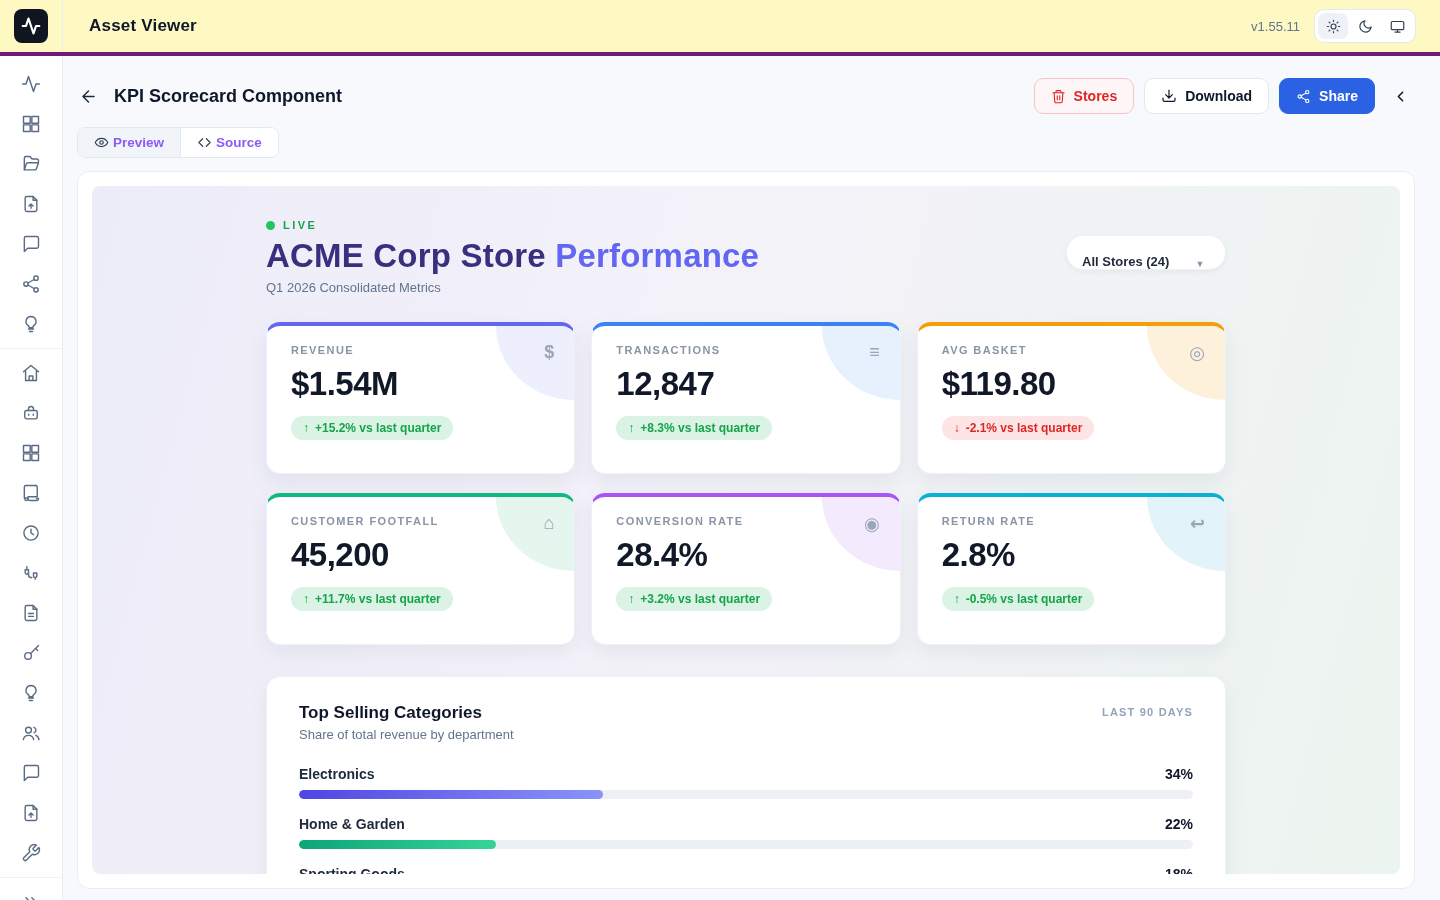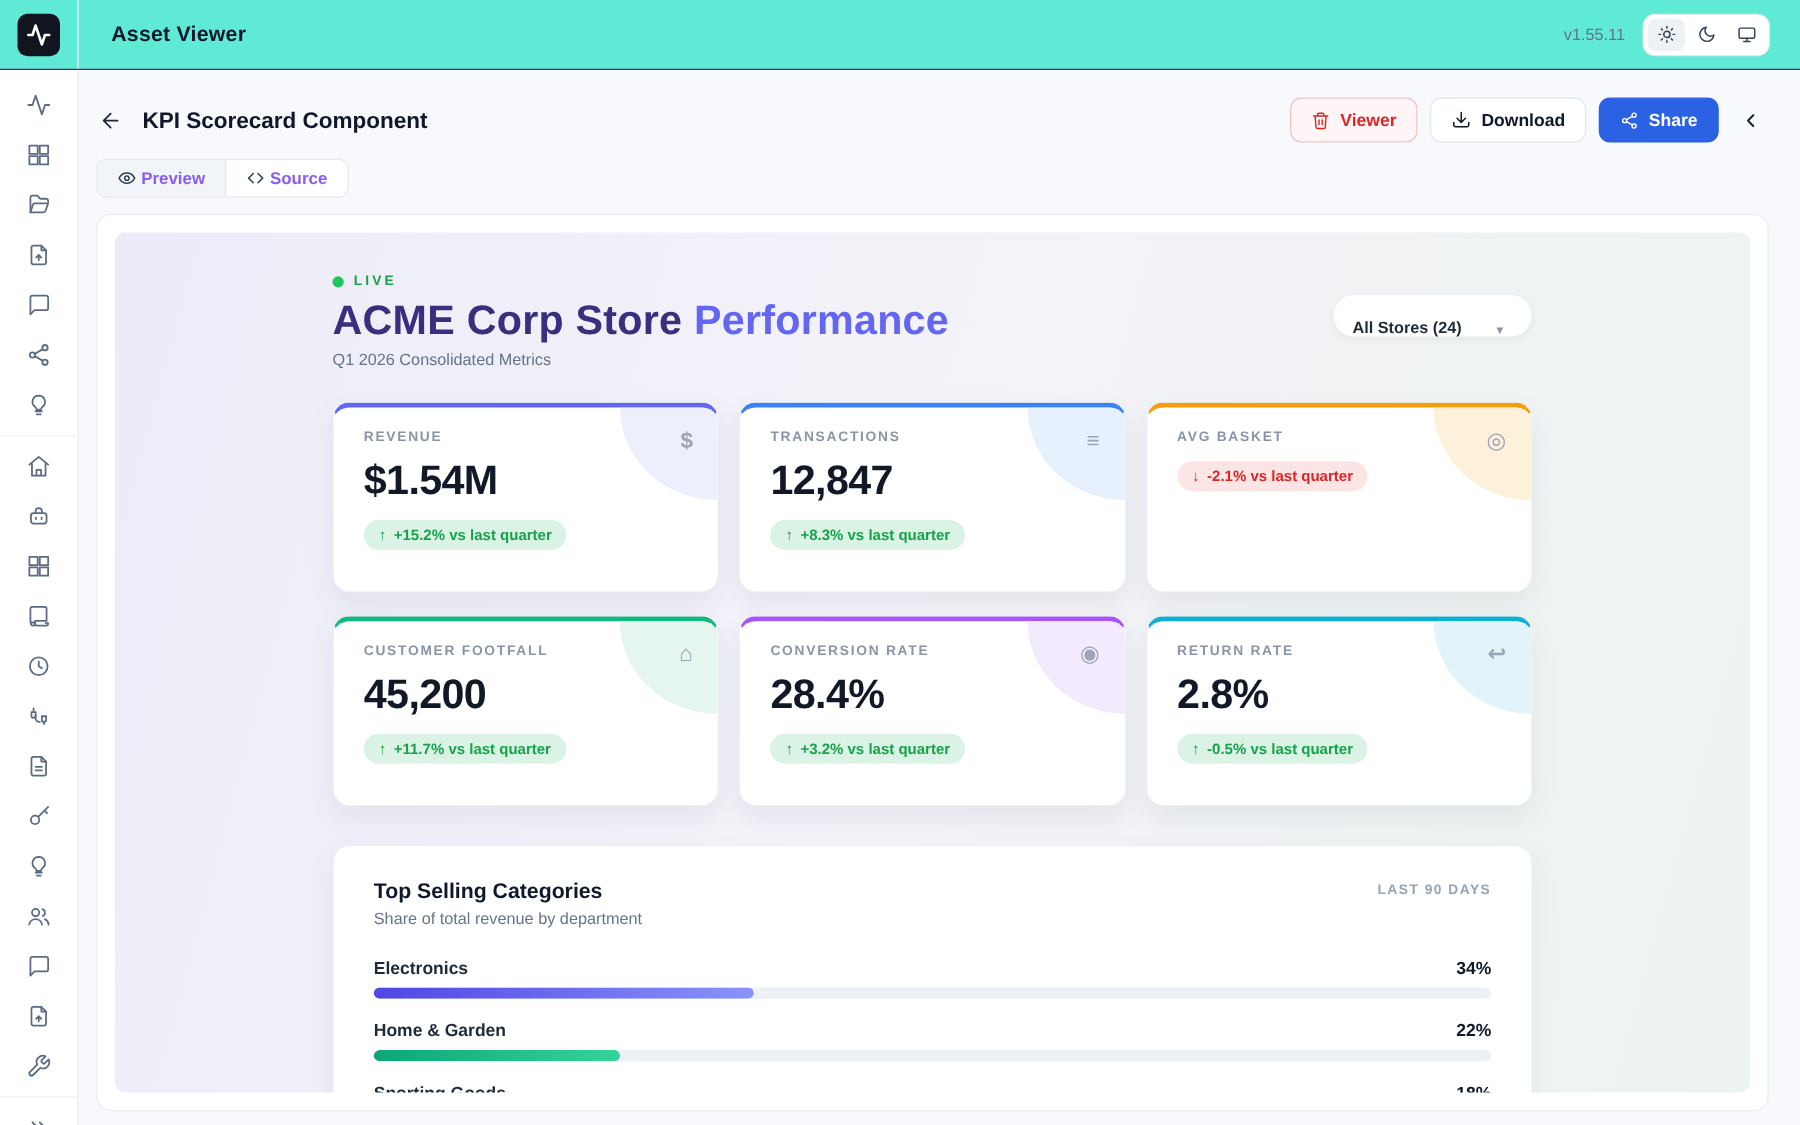--- a/index.html
+++ b/index.html
@@ -1,21 +1,21 @@
 <!DOCTYPE html>
 <html><head>
 <meta charset="utf-8">
 <style>
   * { margin:0; padding:0; box-sizing:border-box; }
   html,body { width:1440px; height:900px; overflow:hidden; }
   body { font-family:"Liberation Sans","DejaVu Sans",sans-serif; background:#f7f9fc; color:#0f172a; }
 
   
-  .topbar { position:fixed; top:0; left:0; right:0; height:56px; background:#5eead4;
-            border-bottom:1px solid #701a75; display:flex; align-items:stretch; z-index:10; }
+  .topbar { position:fixed; top:0; left:0; right:0; height:56px; background:#fef9c3;
+            border-bottom:4px solid #701a75; display:flex; align-items:stretch; z-index:10; }
   .logo-cell { width:63px; border-right:1px solid #e8edf3; display:flex; align-items:center; justify-content:center; }
   .logo { width:34px; height:34px; background:#10151f; border-radius:8px; display:flex; align-items:center; justify-content:center; color:#fff; }
   .topbar-main { flex:1; display:flex; align-items:center; padding:0 24px 0 26px; }
   .app-title { font-size:17px; font-weight:800; color:#0f172a; letter-spacing:.2px; }
   .topbar-right { margin-left:auto; display:flex; align-items:center; gap:14px; }
   .version { font-size:13px; color:#64748b; }
   .theme-toggle { display:flex; gap:2px; border:1px solid #e4e9f0; border-radius:10px; padding:3px; background:#fff; }
   .theme-btn { width:30px; height:26px; border:none; background:transparent; border-radius:7px; color:#334155;
                display:flex; align-items:center; justify-content:center; cursor:pointer; }
   .theme-btn.active { background:#eef2f6; }
@@ -324,21 +324,21 @@
         </span>
     </button>
     <h1 class="page-title">KPI Scorecard Component</h1>
     <div class="header-actions">
       <button class="btn btn-delete">
         <span style="display:flex">
             <svg width="15" height="15" viewBox="0 0 24 24" fill="none" stroke="currentColor" stroke-width="1.8" stroke-linecap="round" stroke-linejoin="round">
               <path d="M3 6h18M8 6V4a1.5 1.5 0 0 1 1.5-1.5h5A1.5 1.5 0 0 1 16 4v2M19 6l-1 14a2 2 0 0 1-2 2H8a2 2 0 0 1-2-2L5 6M10 11v6M14 11v6"></path>
             </svg>
           </span>
-        <span>Viewer</span>
+        <span>Stores</span>
       </button>
       <button class="btn btn-download">
         <span style="display:flex">
             <svg width="16" height="16" viewBox="0 0 24 24" fill="none" stroke="currentColor" stroke-width="1.8" stroke-linecap="round" stroke-linejoin="round">
               <path d="M21 15v3a2 2 0 0 1-2 2H5a2 2 0 0 1-2-2v-3M7 10l5 5 5-5M12 15V3"></path>
             </svg>
           </span>
         <span>Download</span>
       </button>
       <button class="btn btn-share">
@@ -406,21 +406,21 @@
 
         <div class="kpi-grid" id="kpi-grid">
             <div class="kpi-card" style="border-top-color: rgb(99, 102, 241);"><div class="kpi-blob" style="background:#edeffc"></div><span class="kpi-glyph">$</span><div class="kpi-label">REVENUE</div><div class="kpi-value">$1.54M</div><span class="kpi-badge positive">
                 <span>↑</span>
                 <span>+15.2% vs last quarter</span>
               </span></div>
             <div class="kpi-card" style="border-top-color: rgb(59, 130, 246);"><div class="kpi-blob" style="background:#e7f0fd"></div><span class="kpi-glyph">≡</span><div class="kpi-label">TRANSACTIONS</div><div class="kpi-value">12,847</div><span class="kpi-badge positive">
                 <span>↑</span>
                 <span>+8.3% vs last quarter</span>
               </span></div>
-            <div class="kpi-card" style="border-top-color: rgb(245, 158, 11);"><div class="kpi-blob" style="background:#fdf1dc"></div><span class="kpi-glyph">◎</span><div class="kpi-label">AVG BASKET</div><span class="kpi-badge negative">
+            <div class="kpi-card" style="border-top-color: rgb(245, 158, 11);"><div class="kpi-blob" style="background:#fdf1dc"></div><span class="kpi-glyph">◎</span><div class="kpi-label">AVG BASKET</div><div class="kpi-value">$119.80</div><span class="kpi-badge negative">
                 <span>↓</span>
                 <span>-2.1% vs last quarter</span>
               </span></div>
             <div class="kpi-card" style="border-top-color: rgb(16, 185, 129);"><div class="kpi-blob" style="background:#e4f6ed"></div><span class="kpi-glyph">⌂</span><div class="kpi-label">CUSTOMER FOOTFALL</div><div class="kpi-value">45,200</div><span class="kpi-badge positive">
                 <span>↑</span>
                 <span>+11.7% vs last quarter</span>
               </span></div>
             <div class="kpi-card" style="border-top-color: rgb(168, 85, 247);"><div class="kpi-blob" style="background:#f3ebfd"></div><span class="kpi-glyph">◉</span><div class="kpi-label">CONVERSION RATE</div><div class="kpi-value">28.4%</div><span class="kpi-badge positive">
                 <span>↑</span>
                 <span>+3.2% vs last quarter</span>

